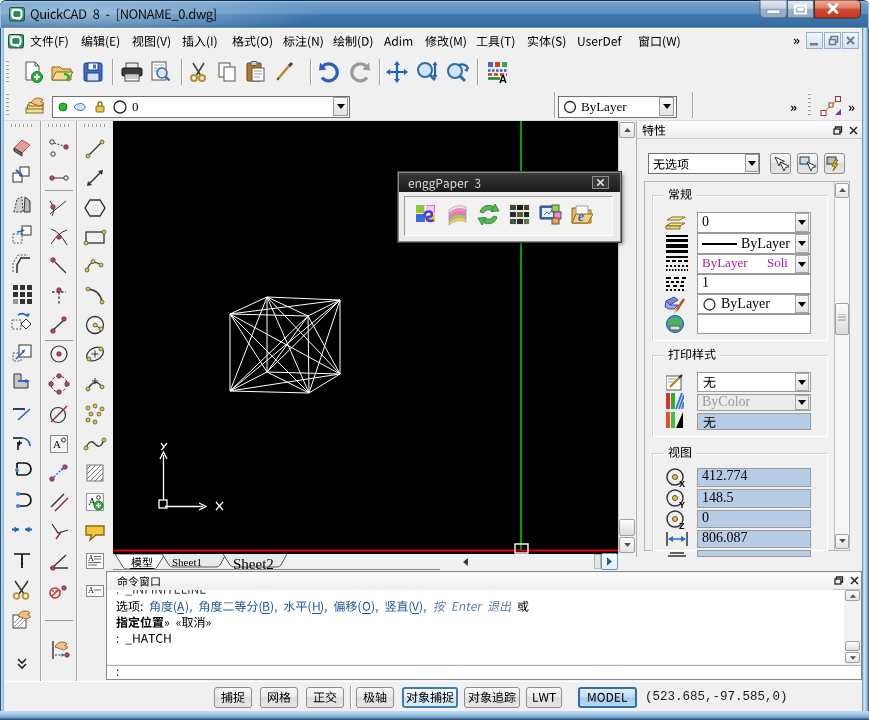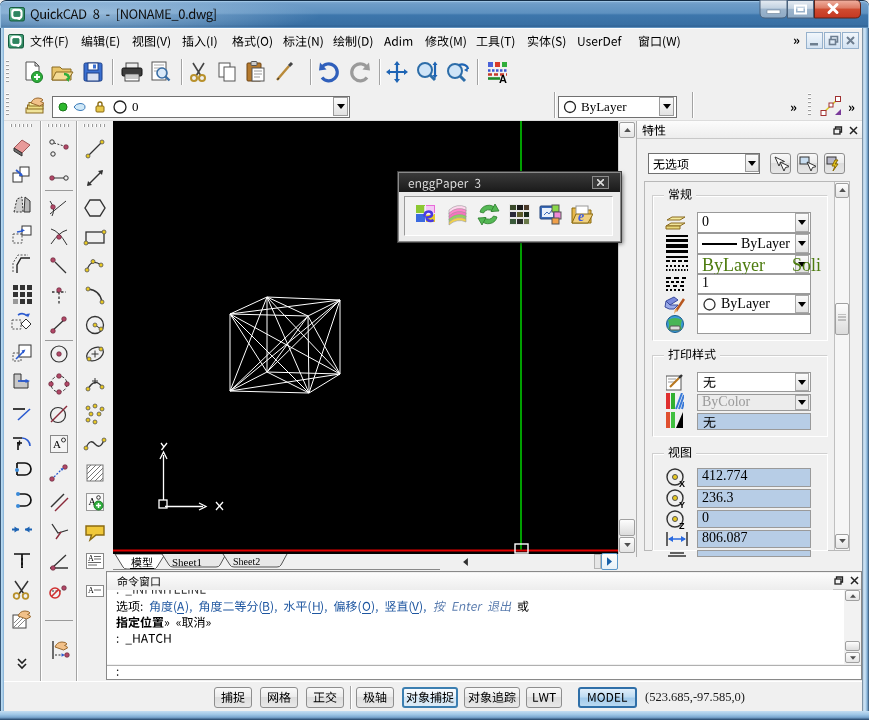--- a/index.html
+++ b/index.html
@@ -843,21 +843,21 @@
 <line x1="0" y1="15.5" x2="505" y2="15.5" stroke="#888"></line>
 </svg>
 <svg style="position:absolute;left:131px;top:554.4px;overflow:visible" width="24" height="16">
     <g fill="#000" transform="translate(0,12.6) scale(0.1100,-0.1100)">
       <use href="#gr59" x="0"></use>
       <use href="#gr60" x="100"></use>
     </g>
   </svg>
 <div class="a" style="left:130px;top:568px;width:24px;height:1px;background:#000"></div>
 <div class="a ser" style="left:172px;top:556px;font-size:11px;color:#000">Sheet1</div>
-<div class="a ser" style="left:233px;top:556px;font-size:10px;color:#000">Sheet2</div>
+<div class="a ser" style="left:233px;top:556px;font-size:15px;color:#000">Sheet2</div>
 <div class="a" style="left:440px;top:554px;width:178px;height:16px;background:#f0f0f0"></div>
 <svg class="a" style="left:463px;top:558px" width="5" height="8" viewBox="0 0 4.8 8">
     <path d="M4.8 0 L0 4.0 L4.8 8 Z" fill="#303030"></path>
   </svg>
 <div class="a" style="left:594px;top:554px;width:7px;height:15px;background:#e6e6e6;border:1px solid #b4b4b4"></div>
 <div class="a" style="left:601px;top:553px;width:17px;height:17px;background:linear-gradient(#fdfdfd,#e8f1f8);border:1px solid #5a96c8;border-radius:2px"></div>
 <svg class="a" style="left:607px;top:557px" width="5" height="9" viewBox="0 0 5.3999999999999995 9">
     <path d="M0 0 L5.3999999999999995 4.5 L0 9 Z" fill="#1a62aa"></path>
   </svg>
 <div class="a" style="left:398px;top:172px;width:223px;height:70px;background:#ebebeb;
@@ -1015,21 +1015,21 @@
   </svg>
 <div class="a" style="left:697px;top:212px;width:114px;height:21px;background:#fff;border:1px solid #9a9a9a"></div>
 <div class="dd" style="left:795px;top:213px;width:14px;height:19px;border-color:#a8a8a8"></div>
 <div class="a ser" style="left:702px;top:214px;font-size:14px;color:#000;white-space:pre">0</div>
 <div class="a" style="left:697px;top:233px;width:114px;height:21px;background:#fff;border:1px solid #9a9a9a"></div>
 <div class="dd" style="left:795px;top:234px;width:14px;height:19px;border-color:#a8a8a8"></div>
 <div class="a" style="left:702px;top:243px;width:35px;height:2px;background:#000"></div>
 <div class="a ser" style="left:741px;top:236px;font-size:14px;color:#000">ByLayer</div>
 <div class="a" style="left:697px;top:254px;width:114px;height:20px;background:#fff;border:1px solid #9a9a9a"></div>
 <div class="dd" style="left:795px;top:255px;width:14px;height:18px;border-color:#a8a8a8"></div>
-<div class="a ser" style="left:702px;top:255px;font-size:18px;color:#4d7c0f;white-space:pre">ByLayer      Soli</div>
+<div class="a ser" style="left:702px;top:255px;font-size:13px;color:#a21caf;white-space:pre">ByLayer      Soli</div>
 <div class="a" style="left:697px;top:274px;width:114px;height:20px;background:#fff;border:1px solid #9a9a9a"></div>
 <div class="a ser" style="left:702px;top:275px;font-size:14px;color:#000;white-space:pre">1</div>
 <div class="a" style="left:697px;top:294px;width:114px;height:20px;background:#fff;border:1px solid #9a9a9a"></div>
 <div class="dd" style="left:795px;top:295px;width:14px;height:18px;border-color:#a8a8a8"></div>
 <svg class="a" style="left:703px;top:298px" width="13" height="13" viewBox="0 0 13 13">
     <circle cx="6.5" cy="6.5" r="5.5" fill="none" stroke="#333" stroke-width="1.3"></circle>
   </svg>
 <div class="a ser" style="left:721px;top:296px;font-size:14px;color:#000">ByLayer</div>
 <div class="a" style="left:697px;top:314px;width:114px;height:20px;background:#fff;border:1px solid #9a9a9a"></div>
 <svg class="a" style="left:664px;top:213px" width="26" height="18" viewBox="0 0 26 18">
@@ -1097,21 +1097,21 @@
     <path d="M10 16 L16 0 M13 16 L18 2 M16 16 L18 9" stroke="#3a7ad8" stroke-width="2"></path>
   </svg>
 <svg class="a" style="left:666px;top:412px" width="18" height="17" viewBox="0 0 18 17">
     <rect x="0" y="0" width="4" height="16" fill="#e05030"></rect>
     <rect x="5" y="0" width="4" height="16" fill="#40c040"></rect>
     <path d="M10 16 L17 0 L17 16 Z" fill="#000"></path>
   </svg>
 <div class="a" style="left:697px;top:468px;width:114px;height:19px;background:#b7cde6;border:1px solid #9a9a9a"></div>
 <div class="a ser" style="left:702px;top:468px;font-size:14px;color:#000;white-space:pre">412.774</div>
 <div class="a" style="left:697px;top:489px;width:114px;height:19px;background:#b7cde6;border:1px solid #9a9a9a"></div>
-<div class="a ser" style="left:702px;top:490px;font-size:14px;color:#000;white-space:pre">236.3</div>
+<div class="a ser" style="left:702px;top:490px;font-size:14px;color:#000;white-space:pre">148.5</div>
 <div class="a" style="left:697px;top:510px;width:114px;height:18px;background:#b7cde6;border:1px solid #9a9a9a"></div>
 <div class="a ser" style="left:702px;top:510px;font-size:14px;color:#000;white-space:pre">0</div>
 <div class="a" style="left:697px;top:530px;width:114px;height:18px;background:#b7cde6;border:1px solid #9a9a9a"></div>
 <div class="a ser" style="left:702px;top:530px;font-size:14px;color:#000;white-space:pre">806.087</div>
 <div class="a" style="left:697px;top:550px;width:114px;height:7px;background:#b7cde6;border:1px solid #9a9a9a"></div>
 <svg class="a" style="left:666px;top:468px" width="22" height="20" viewBox="0 0 22 20">
     <circle cx="9" cy="9" r="8" fill="none" stroke="#333" stroke-width="1.4"></circle>
     <circle cx="9" cy="9" r="2.5" fill="#e8c820" stroke="#555"></circle>
     <text x="13" y="19" font-size="9" font-weight="bold" font-family="Liberation Sans" fill="#000">X</text>
   </svg>
@@ -1392,12 +1392,12 @@
 <div class="a" style="left:578px;top:687px;width:59px;height:21px;border-radius:3px;border:2px solid #2f6fa8;background:linear-gradient(#e0eefa,#c0ddf3 45%,#a2cbec 55%,#bad9f1)"></div>
 <svg style="position:absolute;left:587px;top:688.2px;overflow:visible" width="42" height="18">
     <g fill="#000" transform="translate(0,13.8) scale(0.1200,-0.1200)">
       <use href="#gr13" x="0"></use>
       <use href="#gr12" x="81"></use>
       <use href="#gr7" x="155"></use>
       <use href="#gr14" x="224"></use>
       <use href="#gr79" x="283"></use>
     </g>
   </svg>
-<div class="a" style="left:645px;top:690px;font-size:12.5px;color:#1a1a1a;font-family:Liberation Serif, serif">(523.685,-97.585,0)</div>
+<div class="a" style="left:645px;top:690px;font-size:12.5px;color:#1a1a1a;font-family:Liberation Mono, monospace">(523.685,-97.585,0)</div>
 </body></html>

